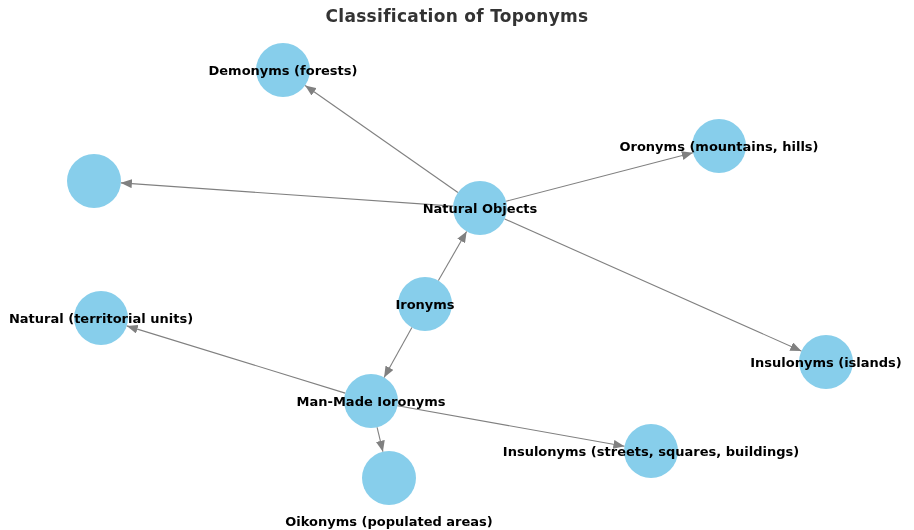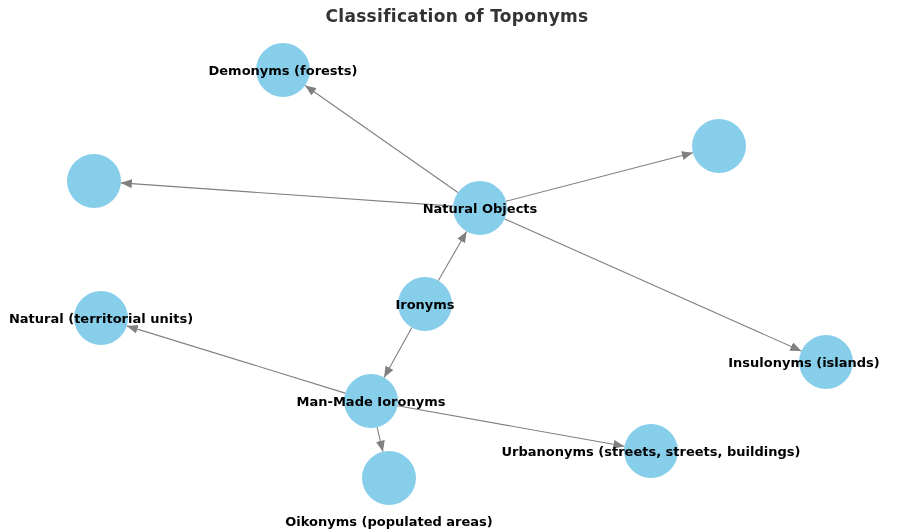--- a/index.html
+++ b/index.html
@@ -86,18 +86,19 @@
       <line x1="345.2" y1="393.1" x2="126.8" y2="325.9" class="edge-line" stroke="#808080" marker-end="url(#arrowhead)"></line>
       <line x1="397.6" y1="405.7" x2="624.4" y2="446.3" class="edge-line" stroke="#808080" marker-end="url(#arrowhead)"></line>
       <line x1="377.1" y1="427.3" x2="382.9" y2="451.7" class="edge-line" stroke="#808080" marker-end="url(#arrowhead)"></line>
     </svg>
 
   <div id="label-layer" class="layer">
       <div class="node-label" style="left: 425px; top: 304px; color: rgb(0, 0, 0);">Ironyms</div>
       <div class="node-label" style="left: 480px; top: 208px; color: rgb(0, 0, 0);">Natural Objects</div>
       <div class="node-label" style="left: 371px; top: 401px; color: rgb(0, 0, 0);">Man-Made Ioronyms</div>
       <div class="node-label" style="left: 283px; top: 70px; color: rgb(0, 0, 0);">Demonyms (forests)</div>
-      <div class="node-label" style="left: 804px; top: 362px; color: rgb(0, 0, 0);">Insulonyms (islands)</div>
+      <div class="node-label" style="left: 719px; top: 146px; color: rgb(0, 0, 0);">Oronyms (mountains, hills)</div>
+      <div class="node-label" style="left: 826px; top: 362px; color: rgb(0, 0, 0);">Insulonyms (islands)</div>
       <div class="node-label" style="left: 101px; top: 318px; color: rgb(0, 0, 0);">Natural (territorial units)</div>
-      <div class="node-label" style="left: 651px; top: 451px; color: rgb(0, 0, 0);">Urbanonyms (streets, streets, buildings)</div>
+      <div class="node-label" style="left: 651px; top: 451px; color: rgb(0, 0, 0);">Insulonyms (streets, squares, buildings)</div>
       <div class="node-label" style="left: 389px; top: 478px; color: rgb(0, 0, 0); margin-top: 43px;">Oikonyms (populated areas)</div>
     </div>
 </div>
 
 </body></html>

